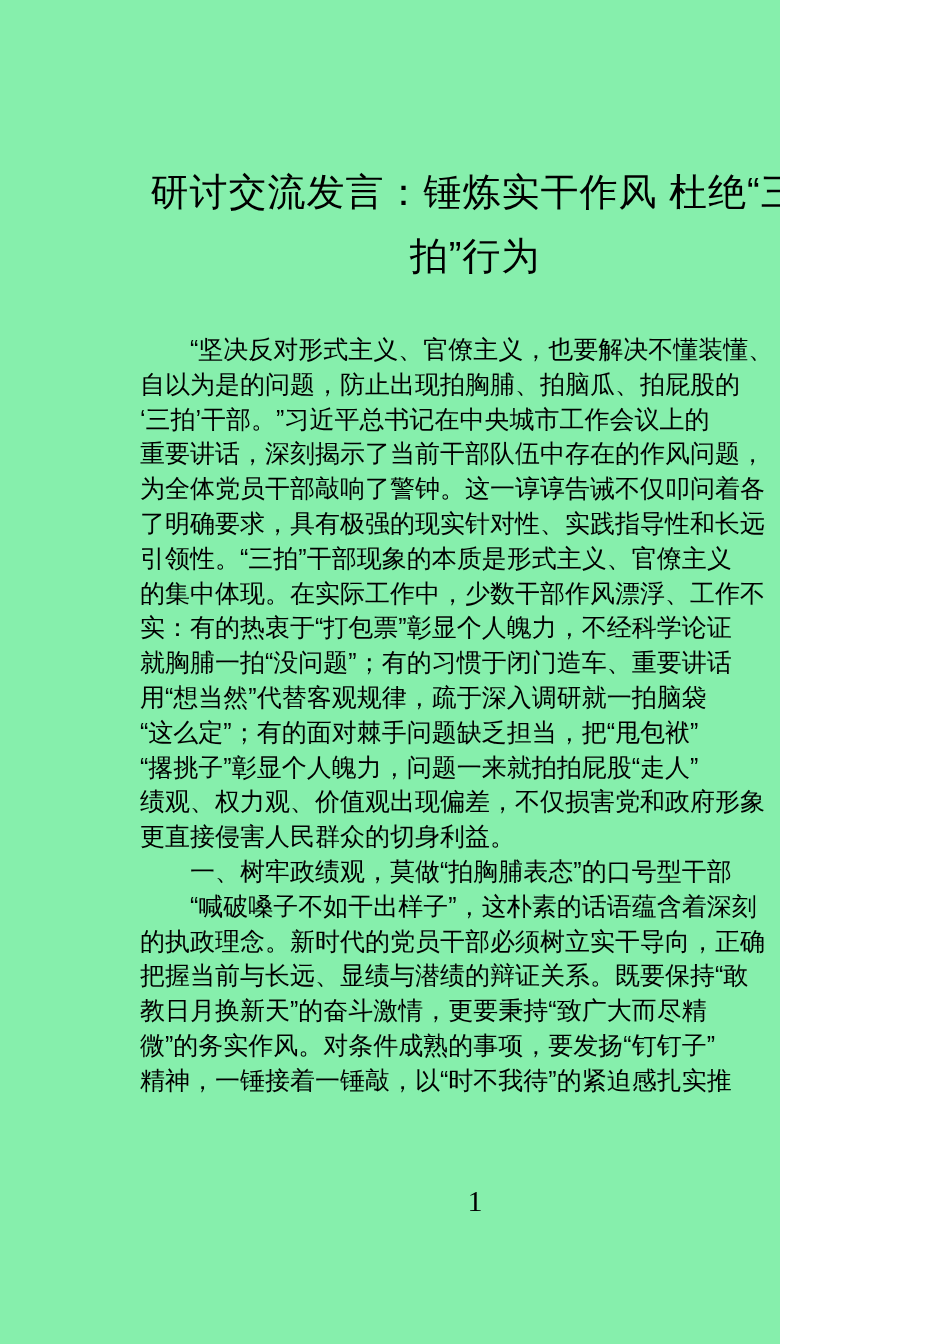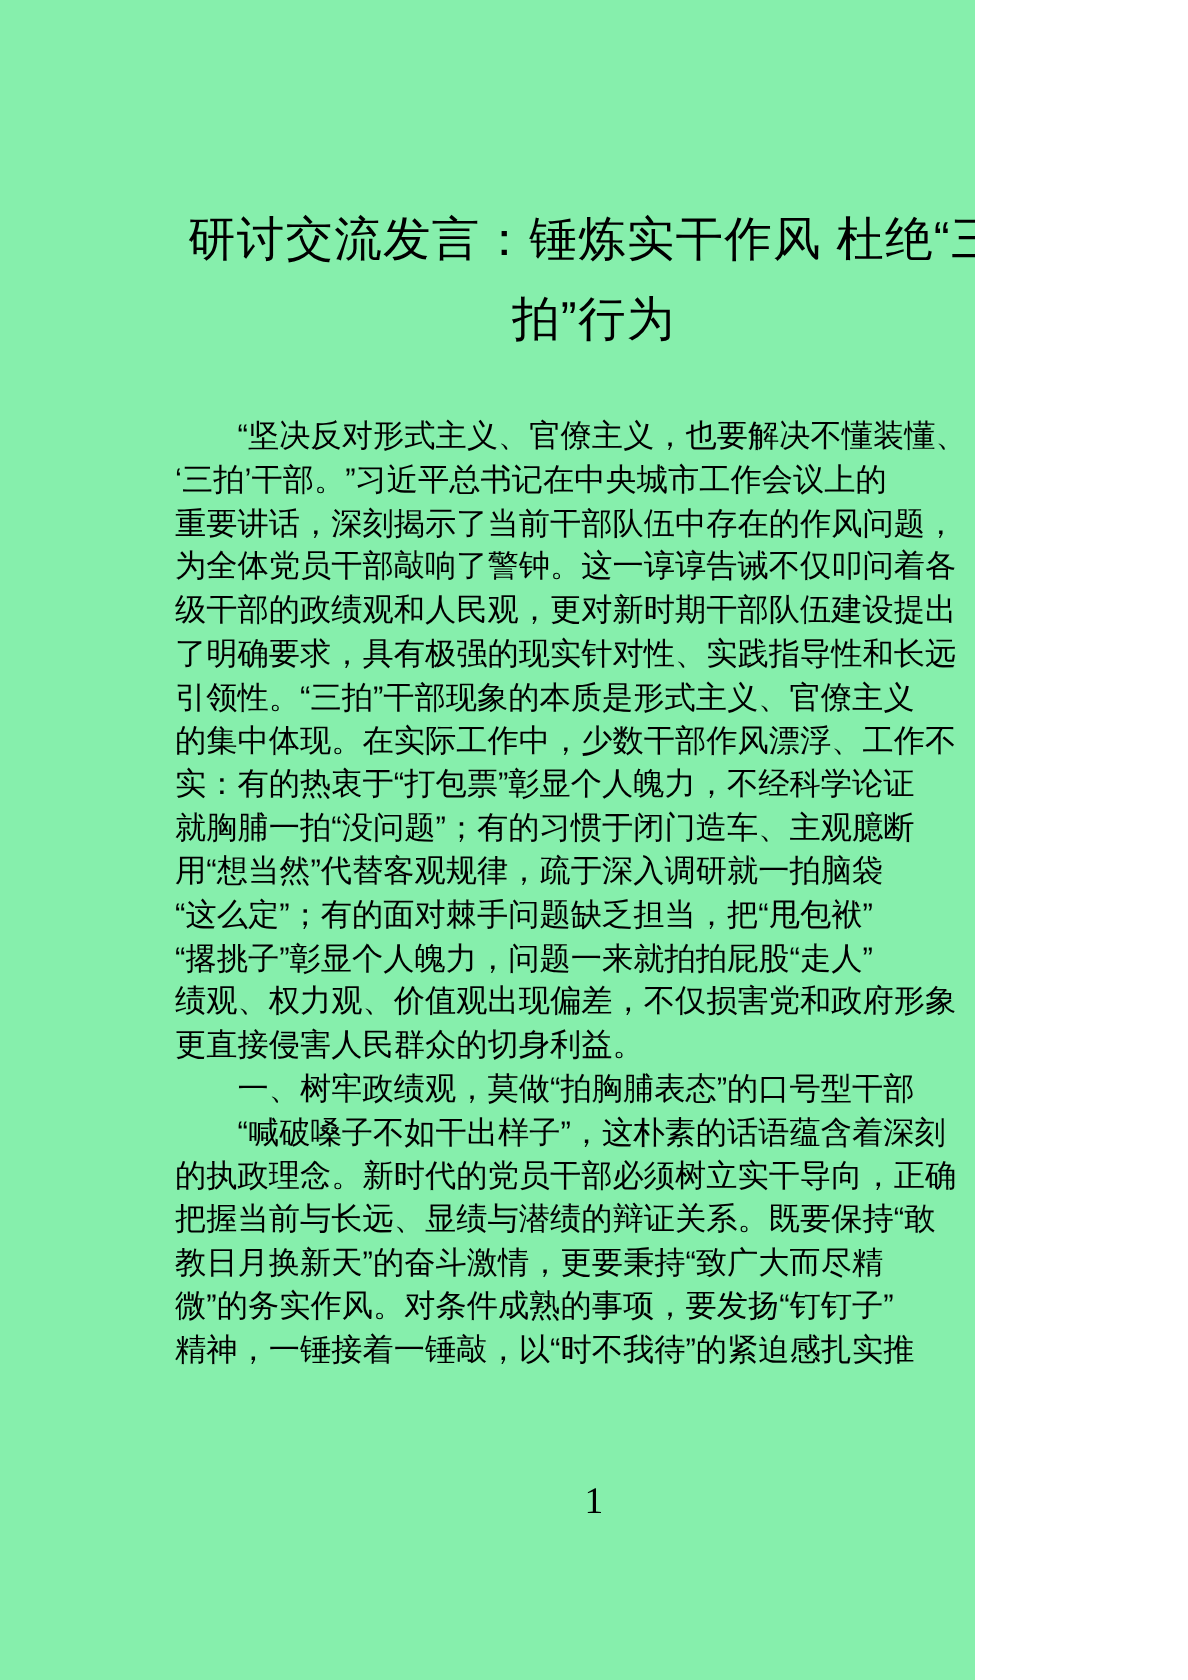--- a/index.html
+++ b/index.html
@@ -62,29 +62,29 @@
 <div class="page">
 
   <div class="doc-title">
     <div class="title-line">研讨交流发言：锤炼实干作风 杜绝“三</div>
     <div class="title-line">拍”行为</div>
   </div>
 
   <div class="doc-body" id="doc-body">
       <div class="para body">
         <div class="line first">“坚决反对形式主义、官僚主义，也要解决不懂装懂、</div>
+        <div class="line">自以为是的问题，防止出现拍胸脯、拍脑瓜、拍屁股的</div>
         <div class="line">‘三拍’干部。”习近平总书记在中央城市工作会议上的</div>
         <div class="line">重要讲话，深刻揭示了当前干部队伍中存在的作风问题，</div>
         <div class="line">为全体党员干部敲响了警钟。这一谆谆告诫不仅叩问着各</div>
-        <div class="line">级干部的政绩观和人民观，更对新时期干部队伍建设提出</div>
         <div class="line">了明确要求，具有极强的现实针对性、实践指导性和长远</div>
         <div class="line">引领性。“三拍”干部现象的本质是形式主义、官僚主义</div>
         <div class="line">的集中体现。在实际工作中，少数干部作风漂浮、工作不</div>
         <div class="line">实：有的热衷于“打包票”彰显个人魄力，不经科学论证</div>
-        <div class="line">就胸脯一拍“没问题”；有的习惯于闭门造车、主观臆断</div>
+        <div class="line">就胸脯一拍“没问题”；有的习惯于闭门造车、重要讲话</div>
         <div class="line">用“想当然”代替客观规律，疏于深入调研就一拍脑袋</div>
         <div class="line">“这么定”；有的面对棘手问题缺乏担当，把“甩包袱”</div>
         <div class="line">“撂挑子”彰显个人魄力，问题一来就拍拍屁股“走人”</div>
         <div class="line">绩观、权力观、价值观出现偏差，不仅损害党和政府形象</div>
         <div class="line">更直接侵害人民群众的切身利益。</div>
       </div>
       <div class="para heading">
         <div class="line first">一、树牢政绩观，莫做“拍胸脯表态”的口号型干部</div>
       </div>
       <div class="para body">

